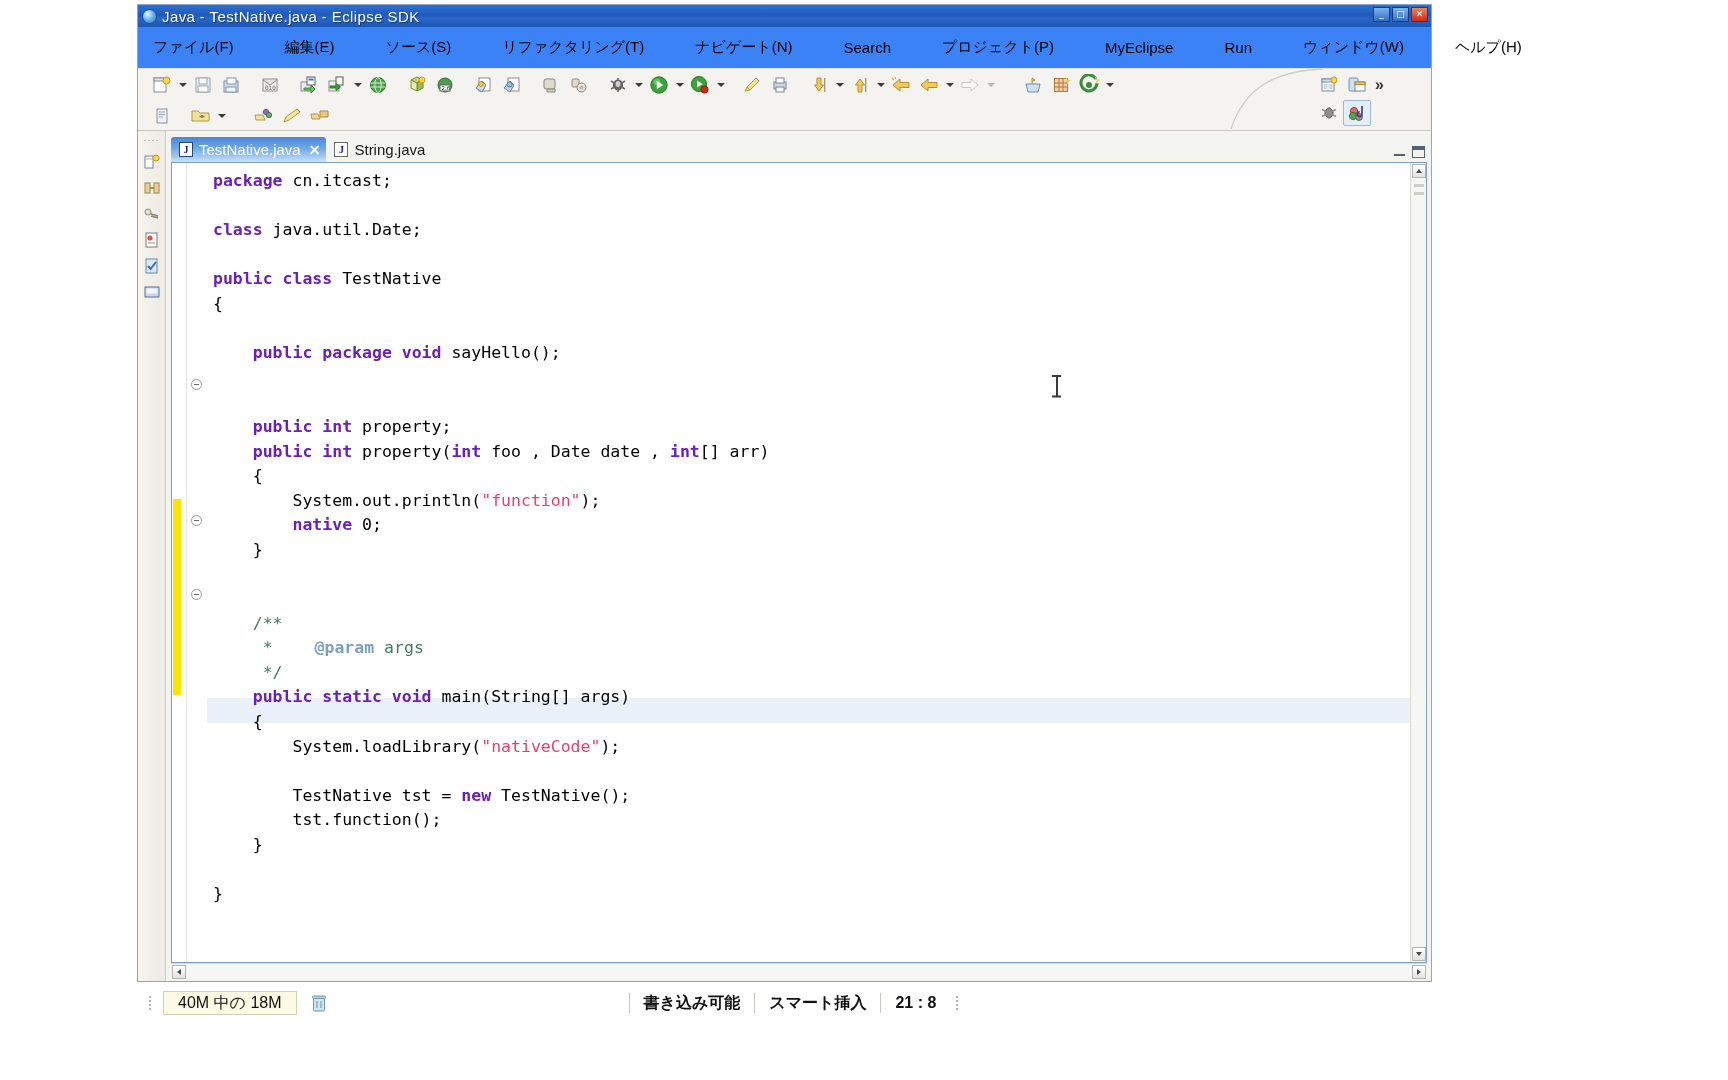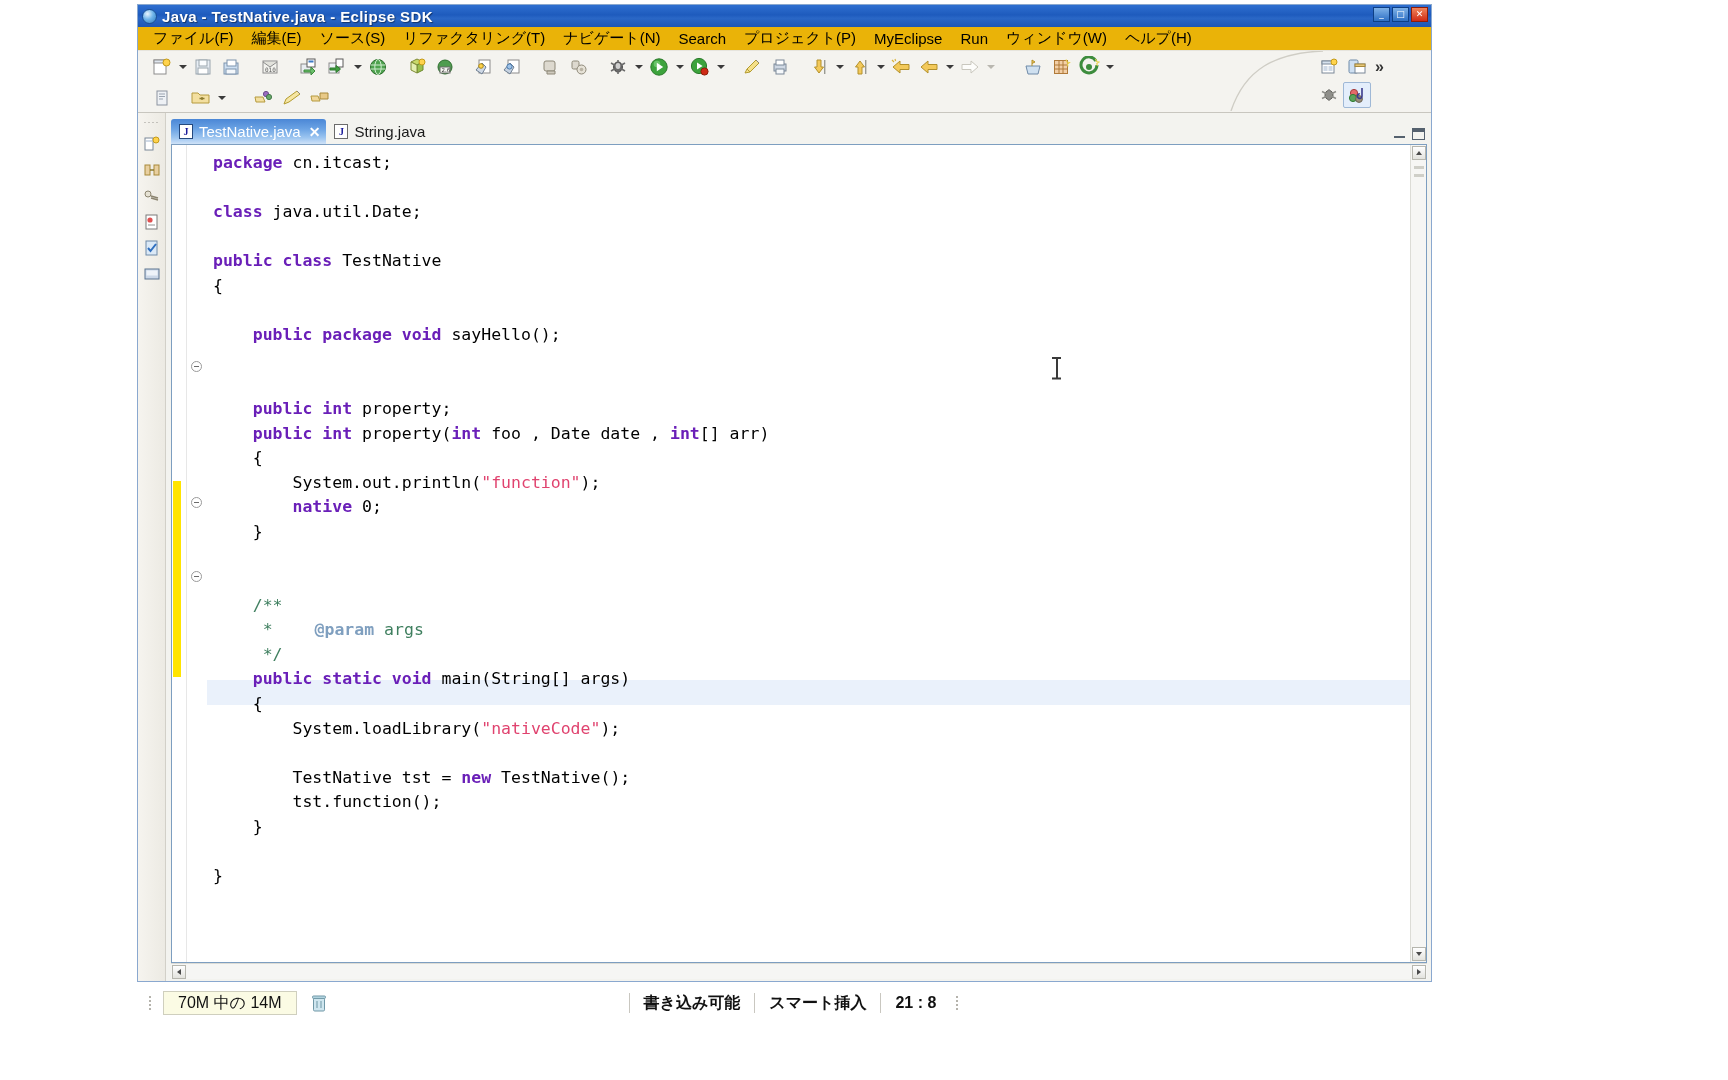--- a/index.html
+++ b/index.html
@@ -40,21 +40,21 @@
     border-radius: 50%;
     background: radial-gradient(circle at 35% 30%, #eaf5ff 0%, #6fb4ea 45%, #2e7ac0 100%);
     border: 1px solid #1a4f94;
     box-sizing: border-box;
     margin-right: 5px;
     flex: 0 0 auto;
   }
   .title-text {
     color: #ffffff;
     font-size: 15px;
-    font-weight: bold;
+    font-weight: normal;
     letter-spacing: .4px;
     text-shadow: 1px 1px 1px rgba(0,0,0,.45);
     white-space: nowrap;
   }
   .title-btns {
     position: absolute; right: 3px; top: 2px;
     display: flex; gap: 2px;
   }
   .tbtn {
     width: 17px; height: 15px;
@@ -63,26 +63,27 @@
     background: linear-gradient(to bottom,#7fb2e8,#2d6fc4);
     color: #fff; font-size: 9px;
     display: flex; align-items: center; justify-content: center;
     font-family: "DejaVu Sans", sans-serif;
     line-height: 1;
   }
   .tbtn.close { background: linear-gradient(to bottom,#f0845a,#cf2a15); border-color:#8d1c08;}
 
   
   .menubar {
-    height: 24px;
-    background: #eab308;
+    height: 42px;
+    background: #3b82f6;
     display: flex; align-items: center;
     padding-left: 6px;
     border-bottom: 1px solid #e6e4dd;
     box-sizing: border-box;
+    gap: 33px;
   }
   .menu-item {
     font-size: 15px;
     color: #000;
     padding: 1px 9px;
     white-space: nowrap;
     font-family: "Liberation Sans", sans-serif;
     cursor: default;
   }
 
@@ -779,21 +780,21 @@
     </div>
   </div>
 
   <div class="statusbar">
     <div class="grip">
         <span></span>
         <span></span>
         <span></span>
         <span></span>
       </div>
-    <div class="heap">70M 中の 14M</div>
+    <div class="heap">40M 中の 18M</div>
     <div class="trash">
       <svg width="16" height="19" viewBox="0 0 16 19">
         <rect x="2.5" y="4" width="11" height="13" rx="1.2" fill="#cfe6ef" stroke="#6f97a6"></rect>
         <rect x="1.5" y="2" width="13" height="2.4" rx="1" fill="#b9dae6" stroke="#6f97a6"></rect>
         <path d="M6 7 V14 M10 7 V14" stroke="#6f97a6"></path>
       </svg>
     </div>
     <div class="stat-sep" style="margin-left:300px;"></div>
     <div class="stat-item">書き込み可能</div>
     <div class="stat-sep"></div>

